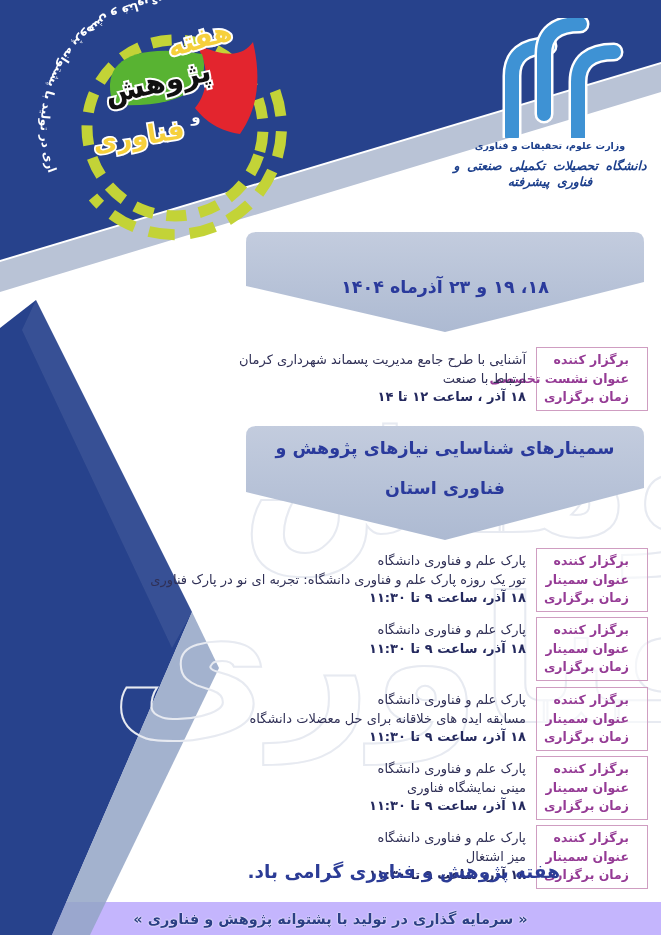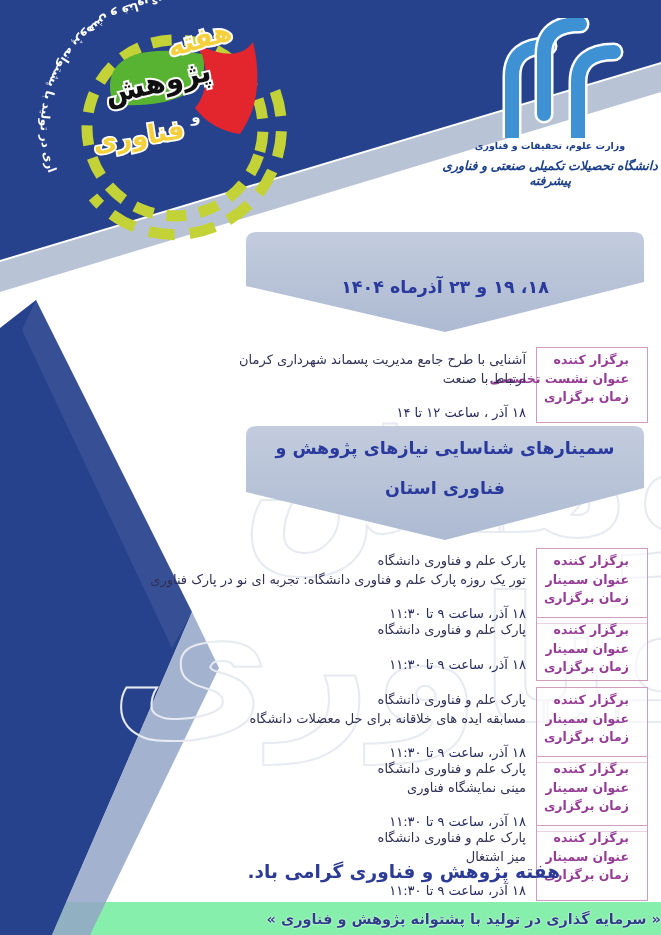--- a/index.html
+++ b/index.html
@@ -5,22 +5,22 @@
   html,body{margin:0;padding:0;}
   body{
     width:661px;height:935px;position:relative;overflow:hidden;background:#ffffff;
     font-family:"DejaVu Sans",sans-serif;
   }
   .abs{position:absolute;}
   
   #bg-shapes{left:0;top:0;width:661px;height:935px;z-index:1;pointer-events:none;}
   
   .footer-bar{
-    left:0;bottom:0;width:661px;height:33px;background:#86efac;z-index:0;
-    display:flex;align-items:center;justify-content:flex-end;
+    left:0;bottom:0;width:661px;height:33px;background:#c4b5fd;z-index:0;
+    display:flex;align-items:center;justify-content:center;
   }
   .footer-bar span{
     font-size:14.5px;font-weight:bold;color:#2b3f85;
     text-shadow:0 0 2px #ffffff,0 0 1px #ffffff;
   }
   
   .wm{z-index:2;color:transparent;-webkit-text-stroke:2px #e7eaf1;font-weight:bold;pointer-events:none;}
   .wm1{left:240px;top:360px;font-size:185px;}
   .wm2{left:110px;top:560px;font-size:175px;}
   
@@ -37,31 +37,31 @@
   #banner2 .l2{top:52px;font-size:17.5px;}
   
   .record{right:13px;width:482px;display:flex;gap:10px;}
   .labels{
     width:112px;flex:0 0 112px;border:1px solid #cf9dc1;background:rgba(255,255,255,.55);
     padding:3px 18px;box-sizing:border-box;
   }
   .labels div{font-size:12.5px;font-weight:bold;color:#953b95;line-height:18.5px;white-space:nowrap;}
   .values{flex:1;padding-top:4px;}
   .values div{font-size:13px;color:#303056;line-height:18.5px;white-space:nowrap;text-align:right;}
-  .values .time{font-weight:normal;color:#24295e;margin-top:16px;}
+  .values .time{font-weight:bold;color:#24295e;}
   #session{top:347px;}
   #entry-0{top:548px;} #entry-1{top:617px;} #entry-2{top:687px;} #entry-3{top:756px;} #entry-4{top:825px;}
   
   .closing{left:200px;top:861px;width:360px;font-size:18.5px;font-weight:bold;color:#2c3c96;}
   
   #uni-logo{left:448px;top:18px;width:204px;height:178px;}
   #uni-logo .ministry{position:absolute;left:0;top:122px;width:204px;text-align:center;
     font-size:9.5px;font-weight:bold;color:#1c3f8c;}
   #uni-logo .uni{position:absolute;left:-10px;top:140px;width:224px;text-align:center;
-    font-size:12.5px;font-weight:bold;font-style:italic;color:#1c3f8c;font-family:Liberation Sans, sans-serif;}
+    font-size:12.5px;font-weight:bold;font-style:italic;color:#1c3f8c;font-family:Liberation Mono, monospace;}
   
   #badge{left:0;top:0;width:335px;height:275px;}
 </style>
 </head>
 <body>
 
 <div class="abs footer-bar">
   <span dir="rtl">« سرمایه گذاری در تولید با پشتوانه پژوهش و فناوری »</span>
 </div>
 

